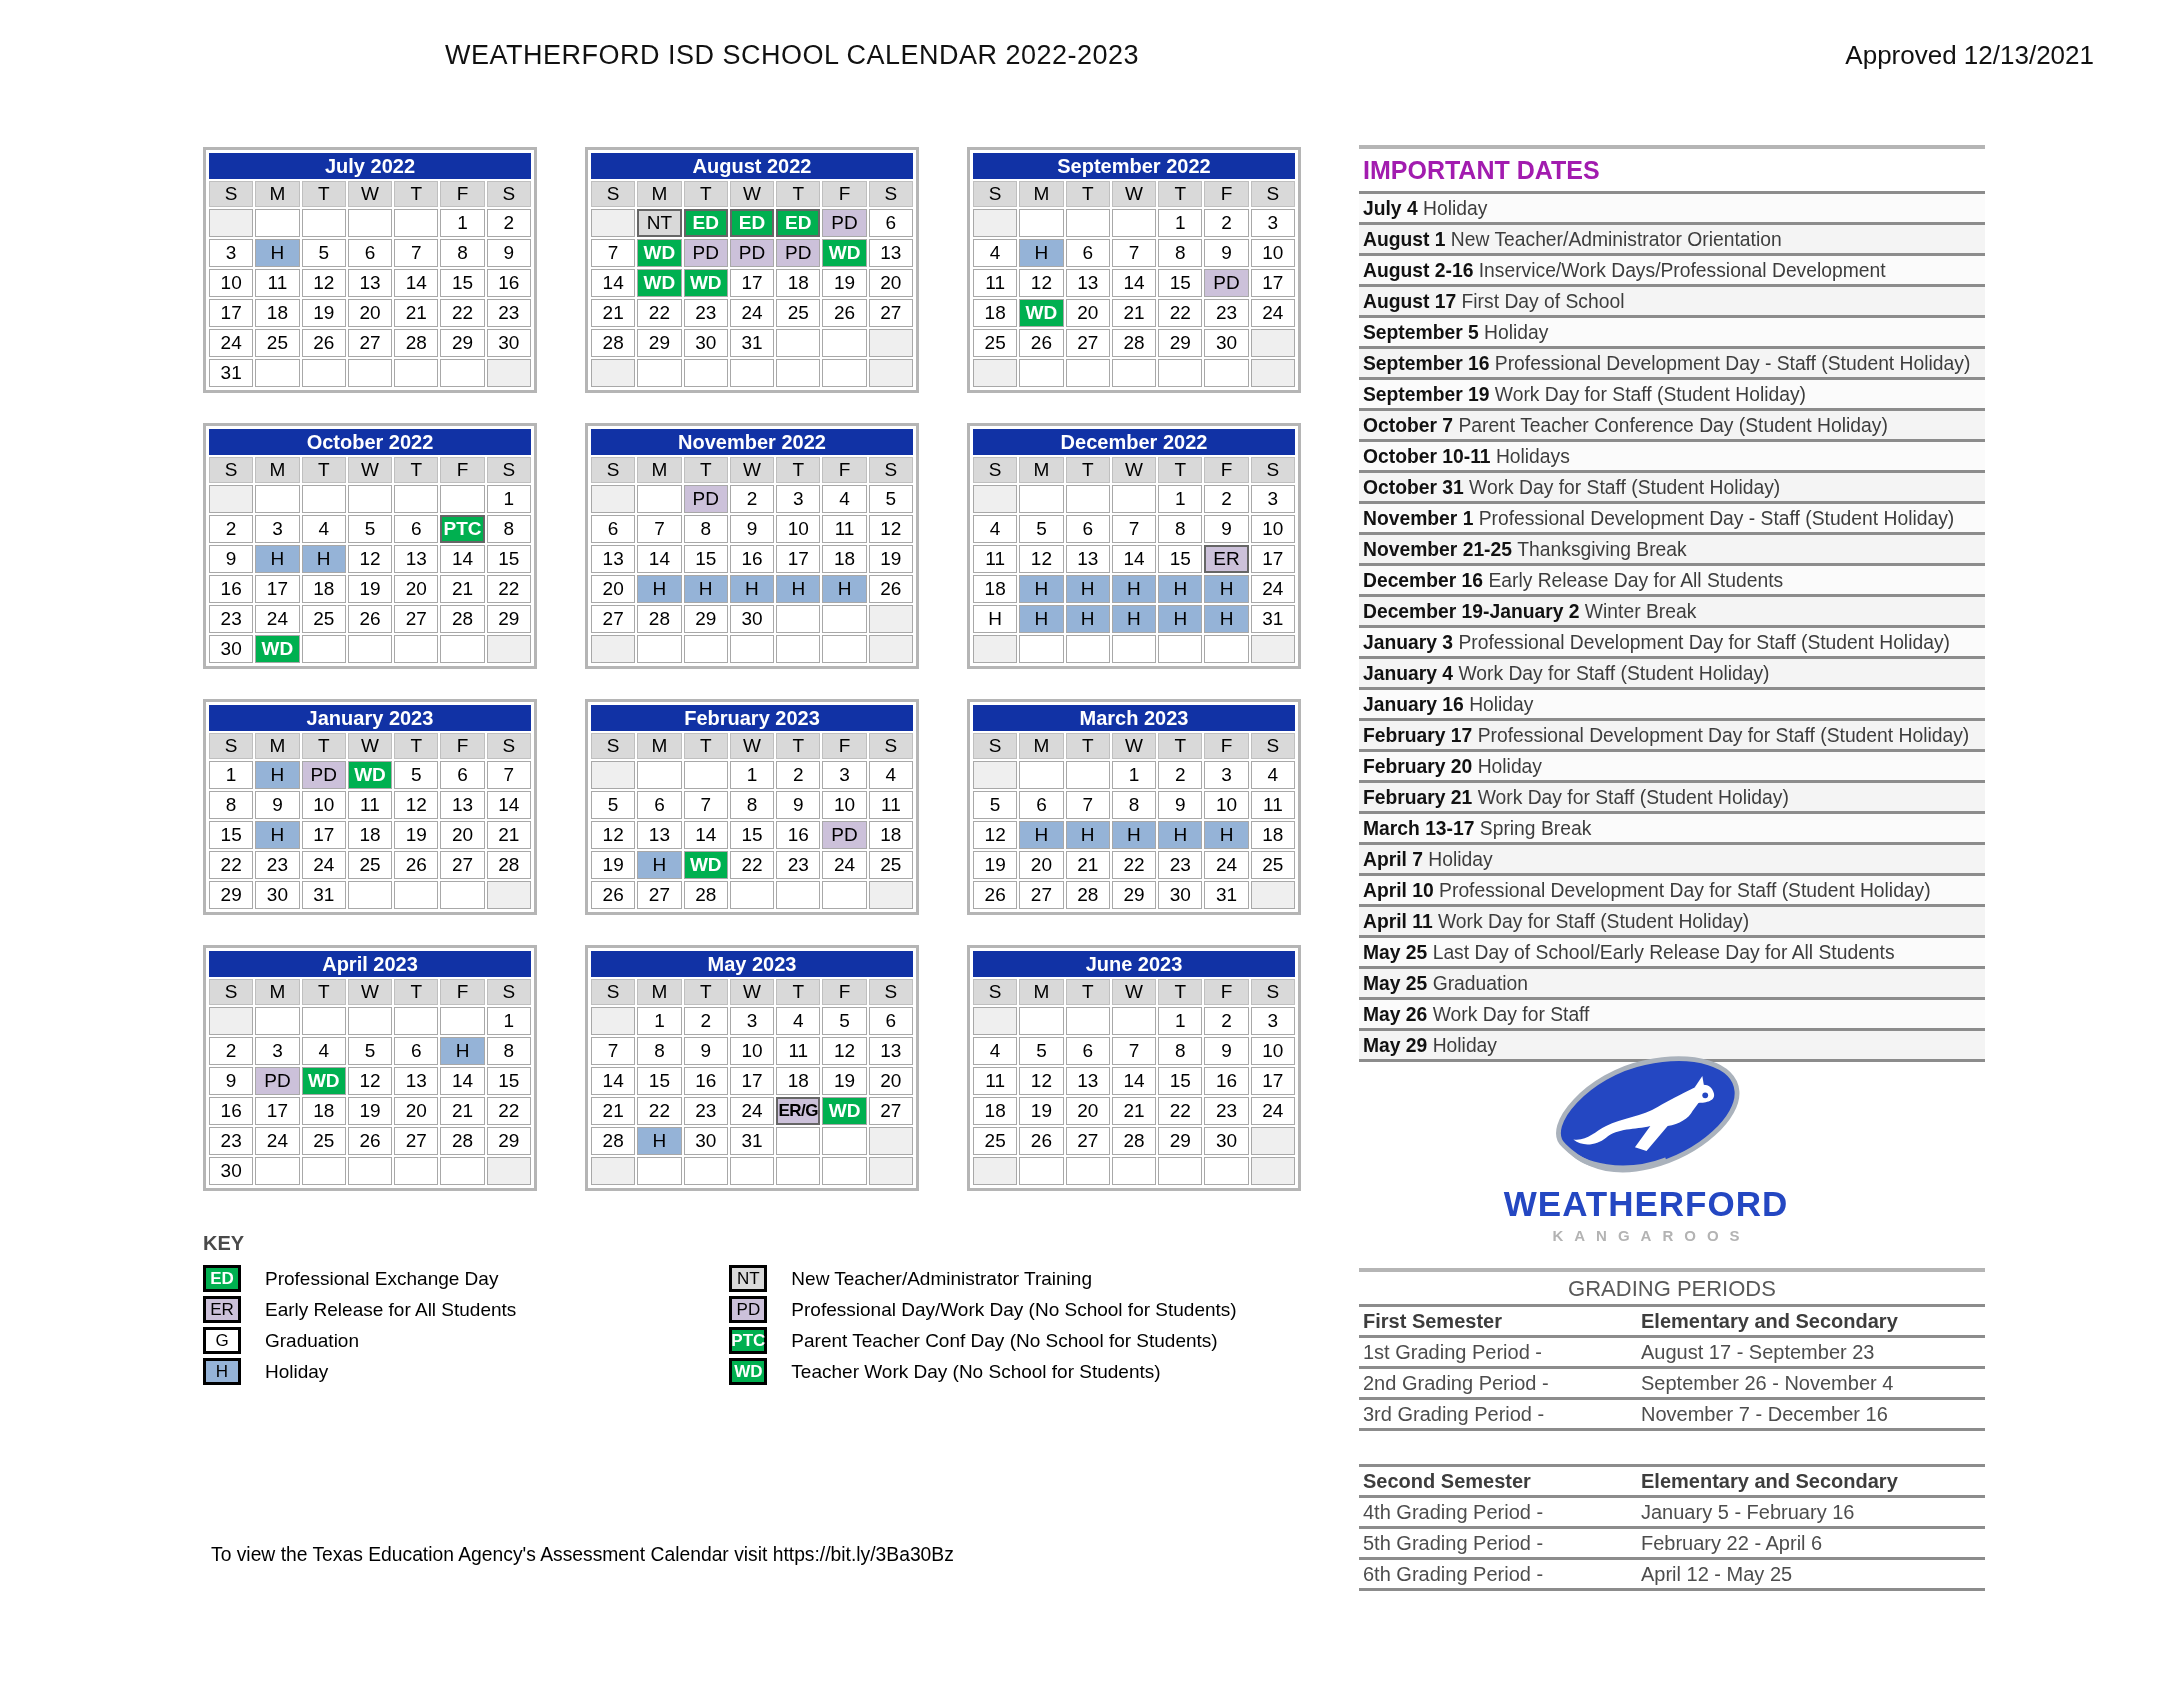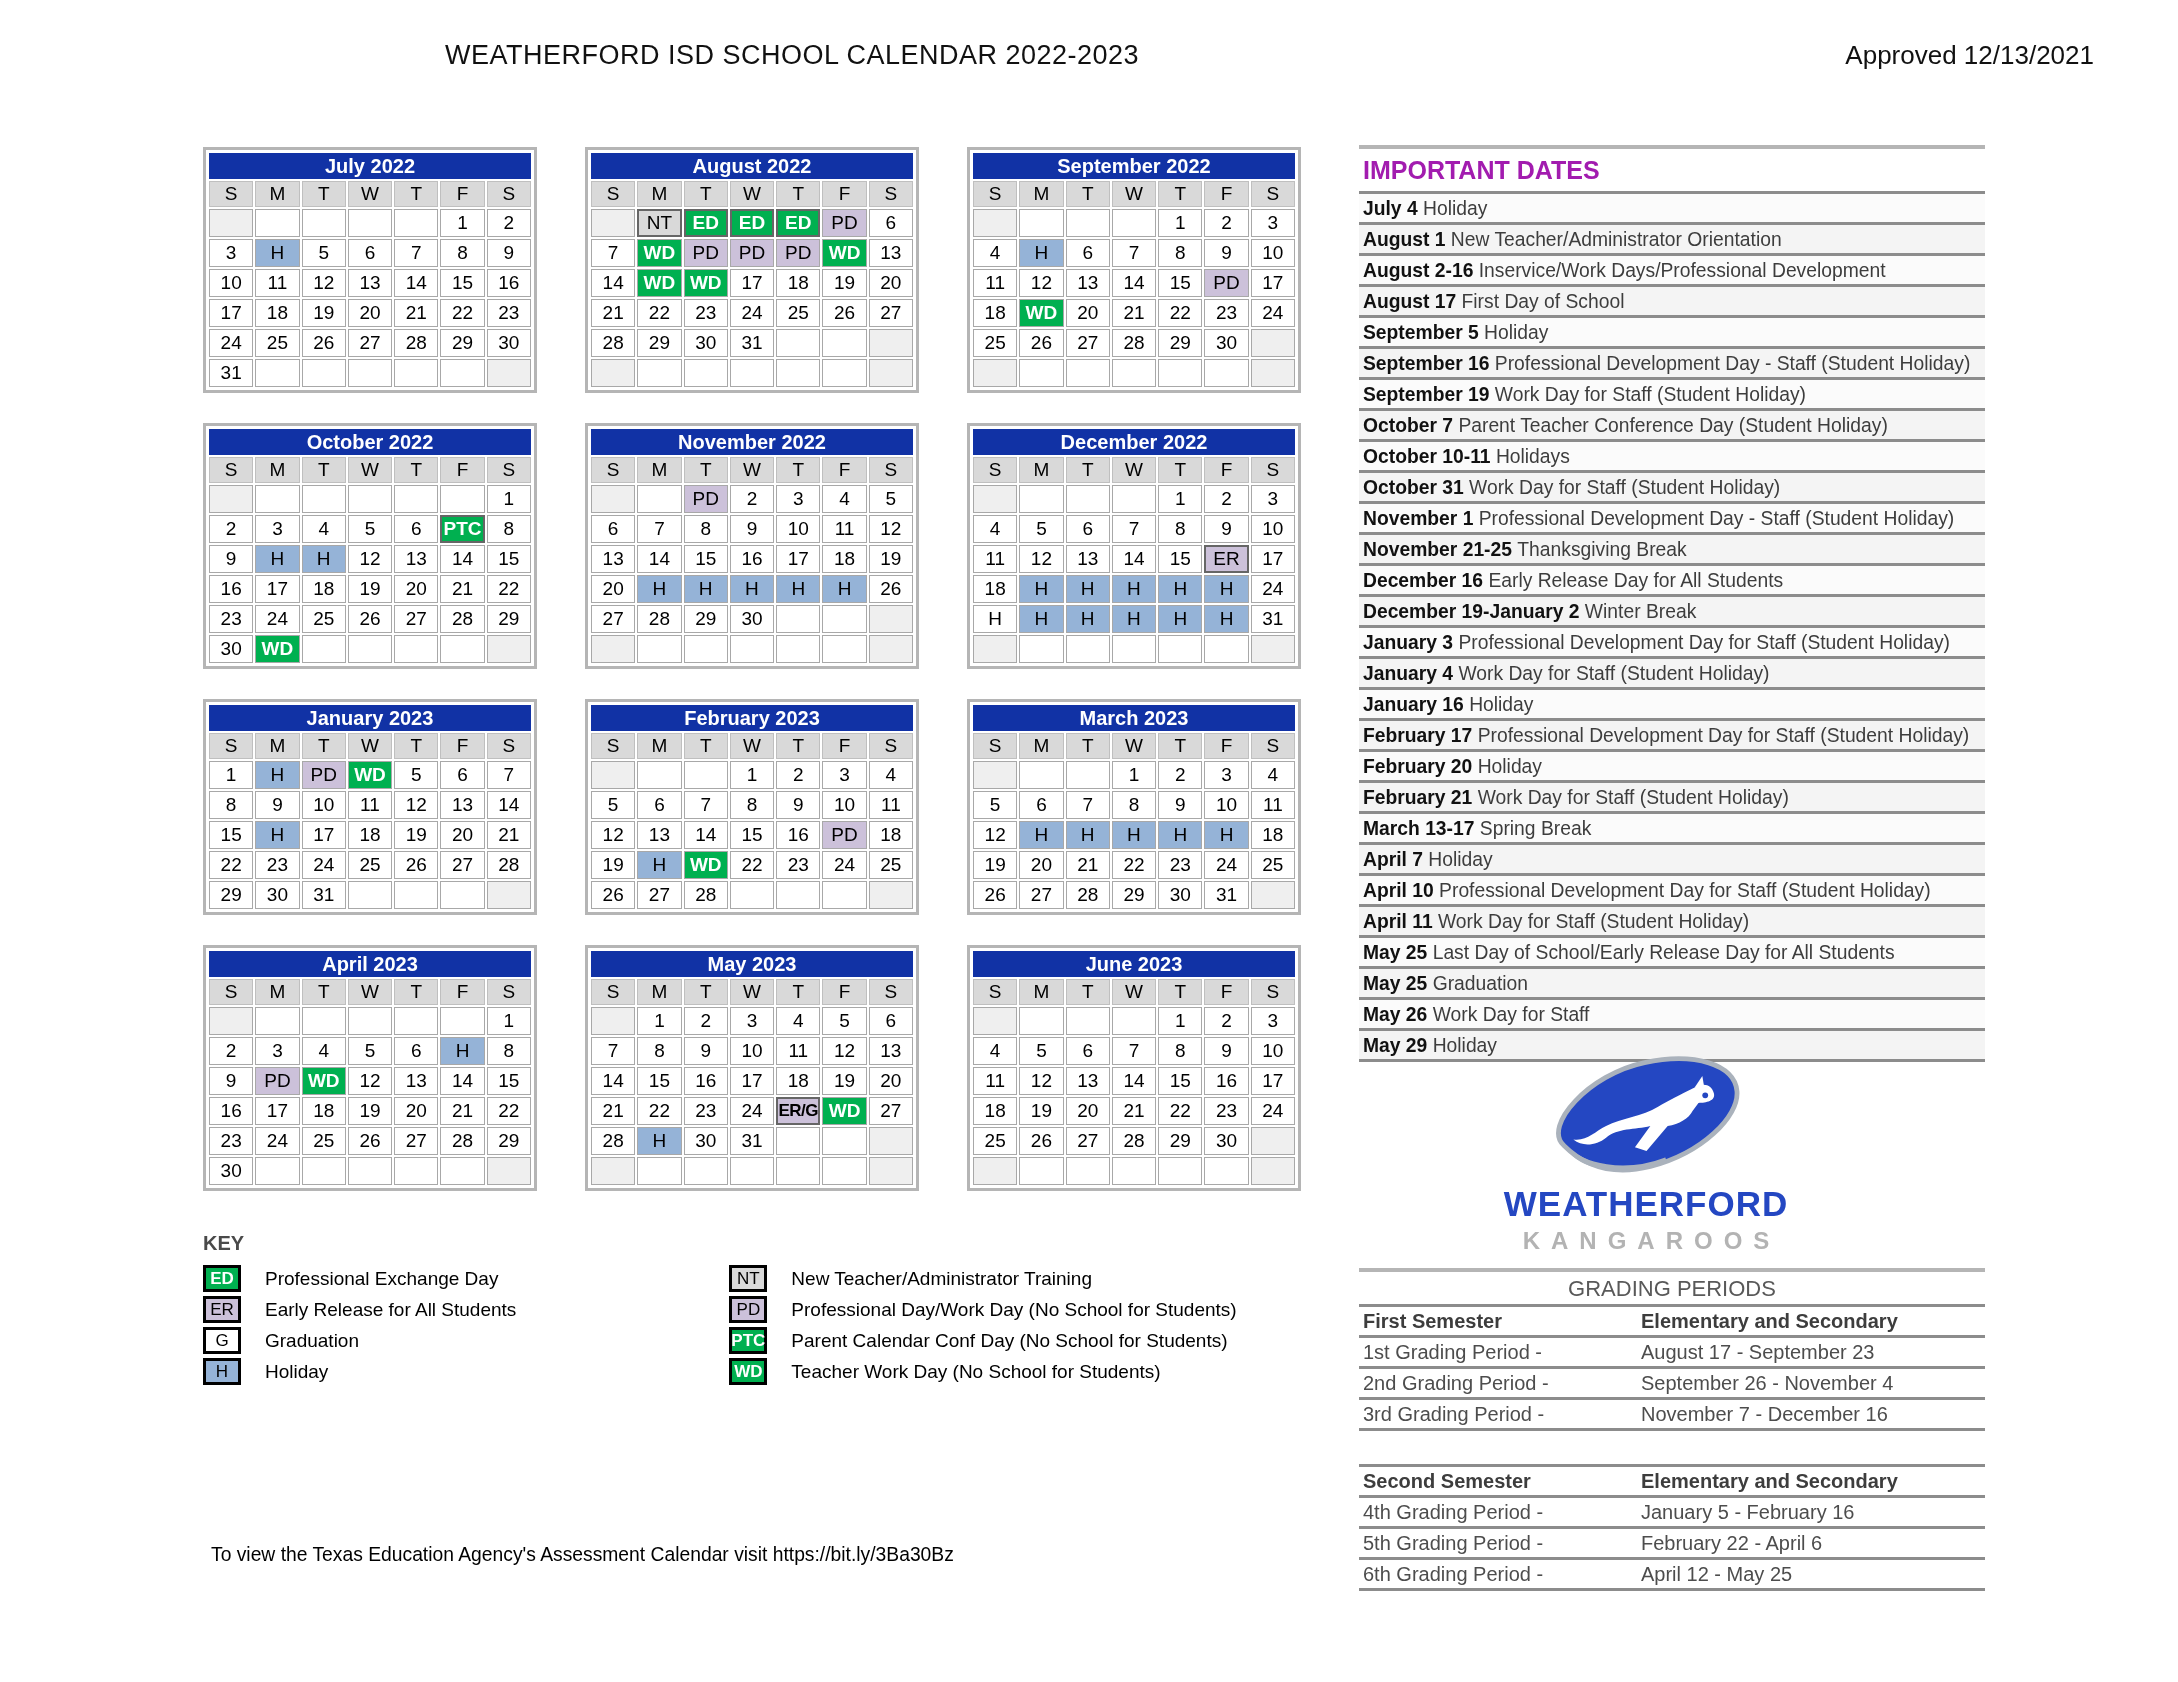--- a/index.html
+++ b/index.html
@@ -85,21 +85,21 @@
   .key-label{font-size:19px; margin-left:24px; white-space:nowrap;}
   
   .logo{
     position:absolute; left:1359px; top:1051px; width:574px; text-align:center;
   }
   .logo svg{display:block; margin:0 auto;}
   .logo-word{
     font-size:35px; font-weight:bold; color:var(--logoblue); letter-spacing:1px; margin-top:4px;
   }
   .logo-sub{
-    font-size:24px; font-weight:bold; color:#b3b3b3; letter-spacing:11px; margin-top:3px; text-indent:11px;
+    font-size:15px; font-weight:bold; color:#b3b3b3; letter-spacing:11px; margin-top:3px; text-indent:11px;
   }
   
   .grading{
     position:absolute; left:1359px; top:1268px; width:626px;
   }
   .g-title{
     text-align:center; font-size:22px; color:#595959; padding:4px 0 2px 0;
     border-top:4px solid #b5b5b5; border-bottom:3px solid var(--rule);
   }
   .g-row{
@@ -1021,21 +1021,21 @@
         <div class="key-row">
           <div class="key-swatch c-gray">NT</div>
           <div class="key-label">New Teacher/Administrator Training</div>
         </div>
         <div class="key-row">
           <div class="key-swatch c-purple">PD</div>
           <div class="key-label">Professional Day/Work Day (No School for Students)</div>
         </div>
         <div class="key-row">
           <div class="key-swatch c-green">PTC</div>
-          <div class="key-label">Parent Calendar Conf Day (No School for Students)</div>
+          <div class="key-label">Parent Teacher Conf Day (No School for Students)</div>
         </div>
         <div class="key-row">
           <div class="key-swatch c-green">WD</div>
           <div class="key-label">Teacher Work Day (No School for Students)</div>
         </div>
       </div>
     </div>
 </div>
 
 <div class="logo">

